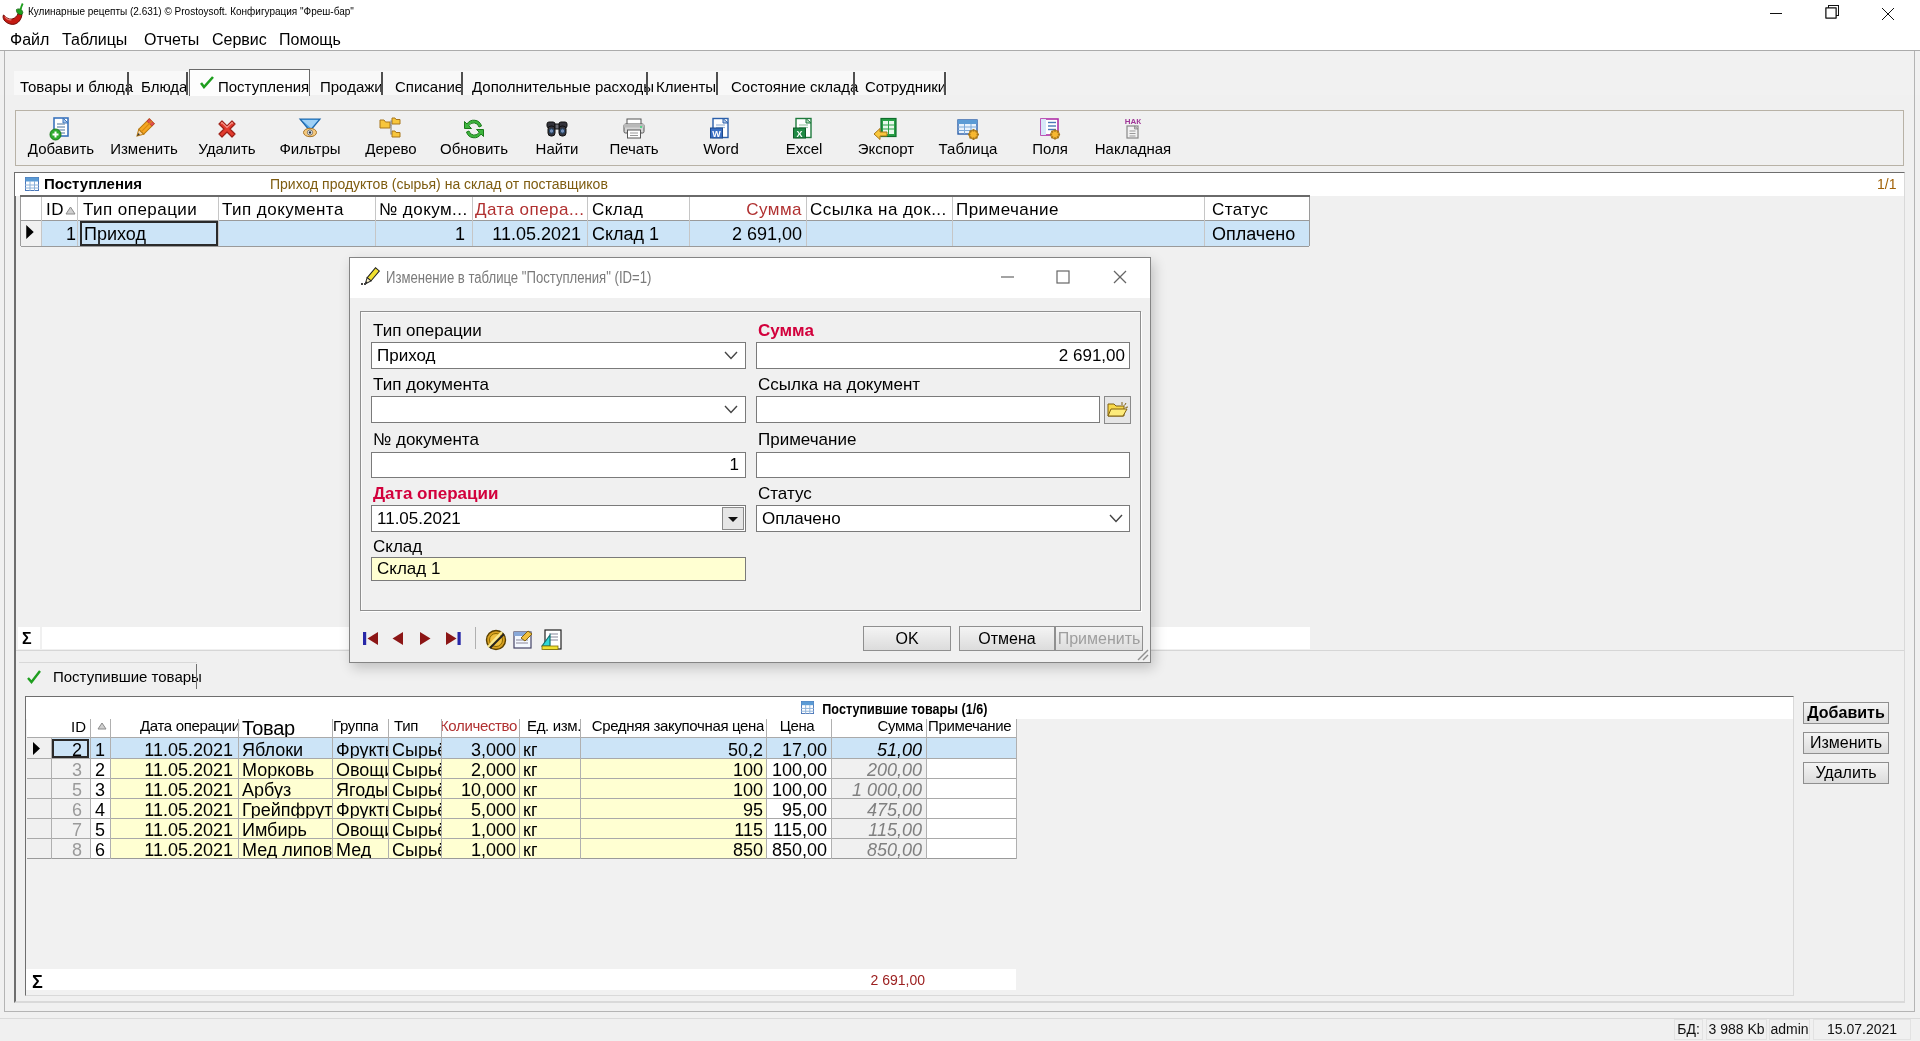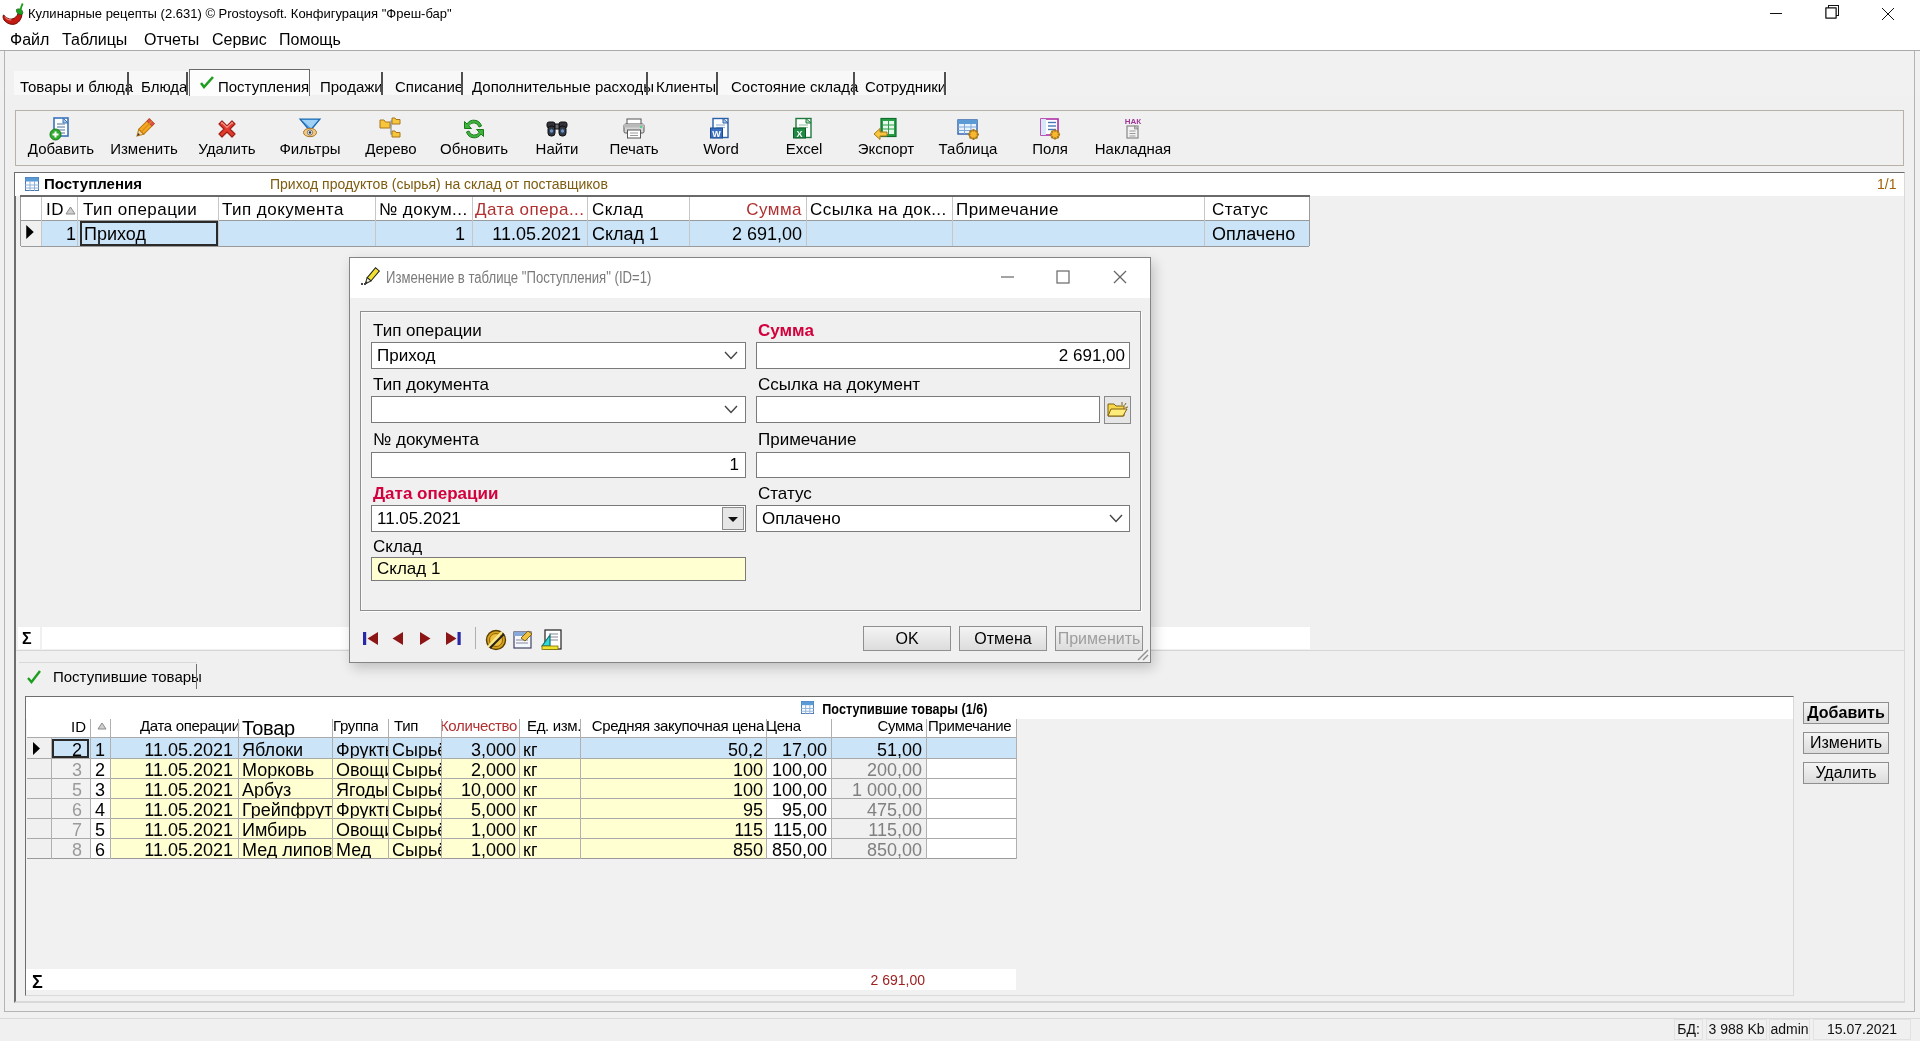--- a/index.html
+++ b/index.html
@@ -2,21 +2,21 @@
 <html><head>
 <meta charset="utf-8">
 <style>
   * { margin:0; padding:0; box-sizing:border-box; }
   html,body { width:1920px; height:1041px; overflow:hidden; background:#fff;
     font-family:"Liberation Sans", sans-serif; }
   .abs { position:absolute; }
   #app { position:relative; width:1920px; height:1041px; background:#f0f0f0; }
   
   #titlebar { left:0; top:0; width:1920px; height:28px; background:#fff; }
-  #titletext { left:28px; top:6px; font-size:13px; color:#000; white-space:nowrap; }
+  #titletext { left:28px; top:6px; font-size:10px; color:#000; white-space:nowrap; }
   #menubar { left:0; top:28px; width:1920px; height:22px; background:#fff; }
   .menuitem { position:absolute; top:31px; font-size:16px; color:#000; white-space:nowrap; }
   #menuline { left:0; top:50px; width:1920px; height:1px; background:#ababab; }
   #tabstrip { left:0; top:51px; width:1920px; height:44px; background:#f1f1f1; }
   .tab { position:absolute; top:78px; height:21px; font-size:15px; color:#000;
          white-space:nowrap; }
   .tabsep { position:absolute; top:72px; height:23px; width:2px; background:#4f4f4f; }
   #activetab { position:absolute; left:189px; top:69px; width:121px; height:27px;
       background:#fdfdfd; border:1px solid #6a6a6a; border-bottom:none; }
   
@@ -52,21 +52,21 @@
         overflow:hidden; white-space:nowrap; }
   .rt { text-align:right; }
   .cy { background:#ffffd2; } .cw { background:#fff; }
   .cg { background:#f2f2f2; color:#9a9a9a; } .cs { background:#f0f0f0; color:#808080; }
   .cb { background:#cce4f7; } .csel { background:#f0f0f0; }
   .c0 { left:0; width:24px; } .c1 { left:24px; width:39px; padding-right:8px; }
   .c2 { left:63px; width:20px; text-align:center; } .c3 { left:83px; width:128px; padding-right:5px; }
   .c4 { left:211px; width:94px; padding-left:4px; } .c5 { left:305px; width:56px; padding-left:4px; }
   .c6 { left:361px; width:53px; padding-left:4px; } .c7 { left:414px; width:78px; padding-right:3px; }
   .c8 { left:492px; width:61px; padding-left:4px; } .c9 { left:553px; width:186px; padding-right:3px; }
-  .c10 { left:739px; width:65px; padding-right:4px; } .c11 { left:804px; width:95px; padding-right:4px; }
+  .c10 { left:739px; width:65px; padding-right:4px; } .c11 { left:804px; width:95px; padding-right:4px;font-style:italic; }
   .c12 { left:899px; width:91px; }
 </style>
 </head>
 <body>
 <div id="app">
 
   <div class="abs" id="titlebar"></div>
   <div class="abs" id="titletext">Кулинарные рецепты (2.631) © Prostoysoft. Конфигурация "Фреш-бар"</div>
   <svg class="abs" style="left:1px;top:2px" width="23" height="23" viewBox="0 0 23 23">
     <path d="M2.5 13 C1 16 3.5 20.5 9 22 C15 23.7 20 19.5 21 12.5 L17.5 10 C16.5 15.5 11 18.5 7 16.5 C4.5 15.2 3.5 13.5 2.5 13 Z" fill="#c41a12" stroke="#6e0a05" stroke-width="1"></path>
@@ -416,21 +416,21 @@
     <svg class="abs" style="left:97px;top:722px" width="10" height="8" viewBox="0 0 10 8">
         <path d="M5 1 L9 7 L1 7 Z" fill="#d0d0d0" stroke="#8a8a8a" stroke-width="1"></path>
       </svg>
     <div class="hdrtext" style="left:140px;top:717px;font-size:15px;letter-spacing:-0.35px">Дата операции</div>
     <div class="hdrtext" style="left:242px;top:717px;font-size:20px;letter-spacing:-0.35px">Товар</div>
     <div class="hdrtext" style="left:333px;top:717px;font-size:15px;letter-spacing:-0.35px">Группа</div>
     <div class="hdrtext" style="left:394px;top:717px;font-size:15px;letter-spacing:-0.35px">Тип</div>
     <div class="hdrtext" style="left:437px;top:717px;width:80px;font-size:15px;letter-spacing:-0.35px;color:#b03030;text-align:right">Количество</div>
     <div class="hdrtext" style="left:527px;top:717px;font-size:15px;letter-spacing:-0.35px">Ед. изм.</div>
     <div class="hdrtext" style="left:580px;top:717px;width:184px;font-size:15px;letter-spacing:-0.35px;text-align:right">Средняя закупочная цена</div>
-    <div class="hdrtext" style="left:766px;top:717px;width:62px;font-size:15px;letter-spacing:-0.35px;text-align:left">Цена</div>
+    <div class="hdrtext" style="left:766px;top:717px;width:62px;font-size:15px;letter-spacing:-0.35px;text-align:center">Цена</div>
     <div class="hdrtext" style="left:831px;top:717px;width:92px;font-size:15px;letter-spacing:-0.35px;text-align:right">Сумма</div>
     <div class="hdrtext" style="left:928px;top:717px;font-size:15px;letter-spacing:-0.35px">Примечание</div>
     <div class="abs" style="left:27px;top:737px;width:990px;height:1px;background:#aaaaaa"></div>
 
     <div class="lrow" style="top:738px">
       <div class="lc c0 csel"></div>
         <div class="lc c1 cb rt">2</div>
         <div class="lc c2 cb">1</div>
       <div class="lc c3 cb rt">11.05.2021</div>
         <div class="lc c4 cb">Яблоки</div>
@@ -659,21 +659,21 @@
     <rect x="4" y="1" width="16" height="19" fill="#fff" stroke="#222" stroke-width="1.2"></rect>
     <g stroke="#99a" stroke-width="1.2">
           <line x1="8" y1="5" x2="17" y2="5"></line>
           <line x1="8" y1="8" x2="17" y2="8"></line>
           <line x1="8" y1="11" x2="17" y2="11"></line>
         </g>
     <path d="M1 17 L9 6 L9 17 Z" fill="#30d8d8" stroke="#107070" stroke-width="1.2"></path>
     <rect x="1" y="17" width="16" height="3.5" fill="#f0e030" stroke="#807000" stroke-width="0.8"></rect>
   </svg>
   <div class="btn" style="left:863px;top:626px;width:88px;height:25px;line-height:23px">OK</div>
-  <div class="btn" style="left:959px;top:626px;width:88px;height:25px;line-height:23px">Отмена</div>
+  <div class="btn" style="left:959px;top:626px;width:96px;height:25px;line-height:23px">Отмена</div>
   <div class="btn" style="left:1055px;top:626px;width:88px;height:25px;line-height:23px;color:#9e9e9e">Применить</div>
   <svg class="abs" style="left:1136px;top:648px" width="13" height="13" viewBox="0 0 13 13">
     <g stroke="#909090" stroke-width="1.4">
           <line x1="12" y1="2" x2="2" y2="12"></line>
           <line x1="12" y1="7" x2="7" y2="12"></line>
         </g>
   </svg>
   </div>
 </div>
 

